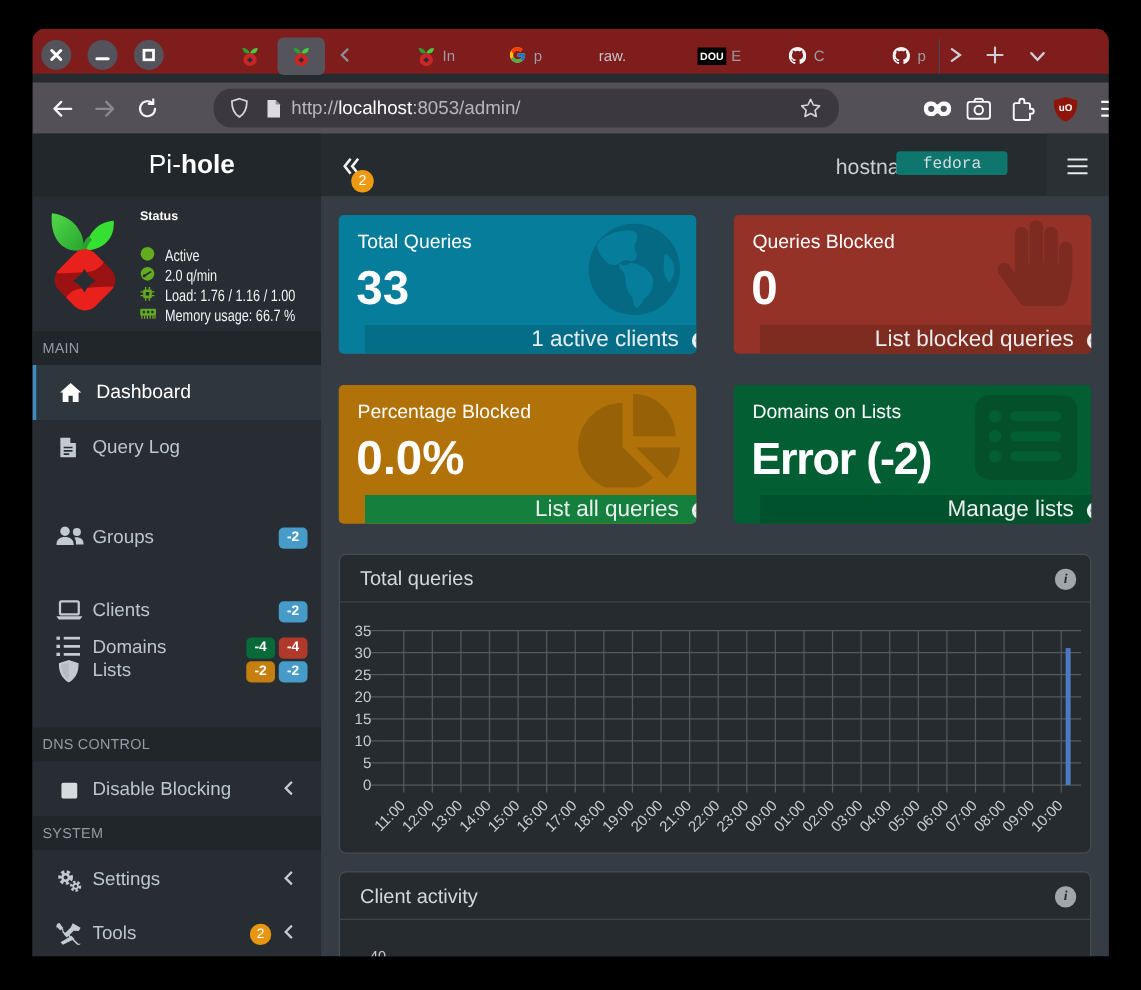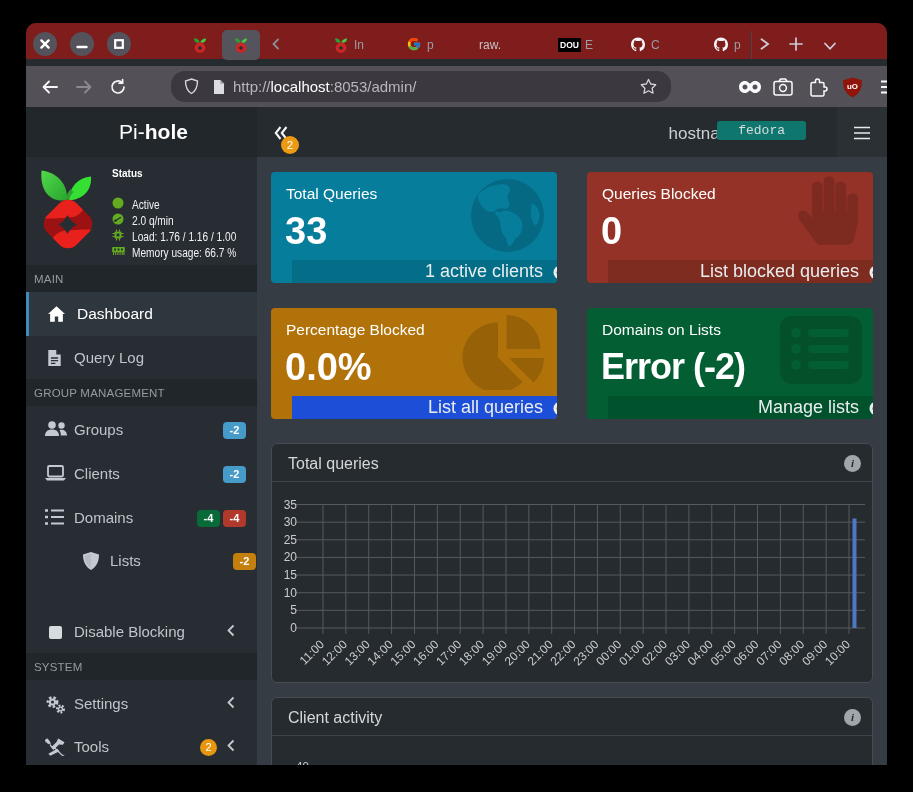--- a/index.html
+++ b/index.html
@@ -240,57 +240,57 @@
             <path d="M3 9 H11 M3 12 H11 M3 15 H8" stroke="#272e33" stroke-width="1.5"></path>
           </svg>
         <span class="mt">Query Log</span>
         </div>
       <div class="mitem" style="top:185px; background:#2f373e; border-left:3px solid #3f8cba; color:#fff;">
         <svg class="mi" style="left:19px; top:14px;" width="17" height="16" viewBox="0 0 20 18">
             <path d="M10 0 L20 9 H17.5 V18 H12 V12 H8 V18 H2.5 V9 H0 Z" fill="#fff"></path>
           </svg>
         <span class="mt" style="font-size:15.5px;">Dashboard</span>
       </div>
-      <div class="shead" style="top:272px;">GROUP MANAGEMENT</div>
       <div class="mitem" style="top:301px;">
         <svg class="mi" width="22" height="16" viewBox="0 0 22 16">
             <circle cx="7" cy="4" r="3.8" fill="#c3cbd0"></circle>
             <path d="M0 15 C0 10.5 3 8.5 7 8.5 C11 8.5 14 10.5 14 15 Z" fill="#c3cbd0"></path>
             <circle cx="16.5" cy="4.5" r="3.2" fill="#c3cbd0"></circle>
             <path d="M15.5 8.8 C19 8.5 22 10.5 22 14.5 H15.8 C15.8 12 15.5 10.5 14.5 9.2 Z" fill="#c3cbd0"></path>
           </svg>
         <span class="mt">Groups</span>
         <span class="badge" style="right:11px; width:23px; background:#469bc9;">-2</span>
         </div>
-      <div class="mitem" style="top:345px;">
+      <div class="mitem" style="top:360px;">
         <svg class="mi" width="21" height="16" viewBox="0 0 21 16">
             <rect x="3" y="1" width="15" height="10.5" rx="1.2" fill="none" stroke="#c3cbd0" stroke-width="1.8"></rect>
             <path d="M0 13 H21 L19 15.5 H2 Z" fill="#c3cbd0"></path>
           </svg>
         <span class="mt">Clients</span>
         <span class="badge" style="right:11px; width:23px; background:#469bc9;">-2</span>
         </div>
       <div class="mitem" style="top:389px;">
         <svg class="mi" width="19" height="16" viewBox="0 0 19 16">
             <path d="M0 1.5 H3 M0 8 H3 M0 14.5 H3" stroke="#c3cbd0" stroke-width="2.6"></path>
             <path d="M6 1.5 H19 M6 8 H19 M6 14.5 H19" stroke="#c3cbd0" stroke-width="2.2"></path>
           </svg>
         <span class="mt">Domains</span>
         <span class="badge" style="right:37px; width:23px; background:#086a39;">-4</span>
         <span class="badge" style="right:11px; width:23px; background:#b0392b;">-4</span>
         </div>
-      <div class="mitem" style="top:432px;margin-left:36px;">
+      <div class="mitem" style="top:408px;">
         <svg class="mi" style="left:21px;" width="16" height="18" viewBox="0 0 16 18">
             <path d="M8 0 L16 2.5 C16 10 13.5 14.5 8 18 C2.5 14.5 0 10 0 2.5 Z" fill="#c3cbd0"></path>
             <path d="M8 2 L8 16 C3.8 13 2 9.5 1.8 3.8 Z" fill="#9aa3a8" opacity="0.35"></path>
           </svg>
         <span class="mt">Lists</span>
         <span class="badge" style="right:37px; width:23px; background:#c47f0e;">-2</span>
         <span class="badge" style="right:11px; width:23px; background:#469bc9;">-2</span>
         </div>
+      <div class="shead" style="top:475px;">DNS CONTROL</div>
       <div class="mitem" style="top:503px;">
         <svg class="mi" style="left:23px; top:16px;" width="13" height="13" viewBox="0 0 13 13">
             <rect x="0" y="0" width="13" height="13" rx="2" fill="#d6dbde"></rect>
           </svg>
         <span class="mt">Disable Blocking</span>
         <svg class="chev" width="9" height="13" viewBox="0 0 9 13">
             <path d="M7.5 1.5 L2.5 6.5 L7.5 11.5" stroke="#c3cbd0" stroke-width="1.8" fill="none"></path>
           </svg>
         </div>
       <div class="shead" style="top:546px;">SYSTEM</div>
@@ -369,21 +369,21 @@
       <div class="card" style="left:14px; top:151px; background:#b2720a;padding-left:48px;">
         <div class="ct">Percentage Blocked</div>
         <div class="cn">0.0%</div>
         <svg class="cicon" style="right:10px; top:4px;" width="86" height="78" viewBox="0 0 86 78">
           <g fill="#976108">
           <path d="M37 10.5 L37 45.5 L61.5 70 A35 35 0 1 1 37 10.5 Z"></path>
           <path d="M45.5 37 V3 A34 34 0 0 1 79.5 37 Z"></path>
           <path d="M83 46 H48 L72.5 70.5 A34.5 34.5 0 0 0 83 46 Z"></path>
           </g>
         </svg>
-        <div class="cf" style="background:#1d4ed8;">List all queries &nbsp;<svg width="15" height="15" viewBox="0 0 15 15">
+        <div class="cf" style="background:#15803d;">List all queries &nbsp;<svg width="15" height="15" viewBox="0 0 15 15">
               <circle cx="7.5" cy="7.5" r="7" fill="#e9edee"></circle>
               <path d="M3.5 7.5 H10.5 M7.5 4 L11 7.5 L7.5 11" stroke="#9d6709" stroke-width="1.8" fill="none"></path>
             </svg>&nbsp;&nbsp;</div>
       </div>
       <div class="card" style="left:330px; top:151px; background:#045e33;">
         <div class="ct">Domains on Lists</div>
         <div class="cn" style="font-size:36px; letter-spacing:-1px;">Error (-2)</div>
         <svg class="cicon" style="right:11px; top:8px;" width="82" height="68" viewBox="0 0 82 68">
           <rect x="0" y="0" width="82" height="68" rx="12" fill="#03502b"></rect>
           <g fill="#045e33">

